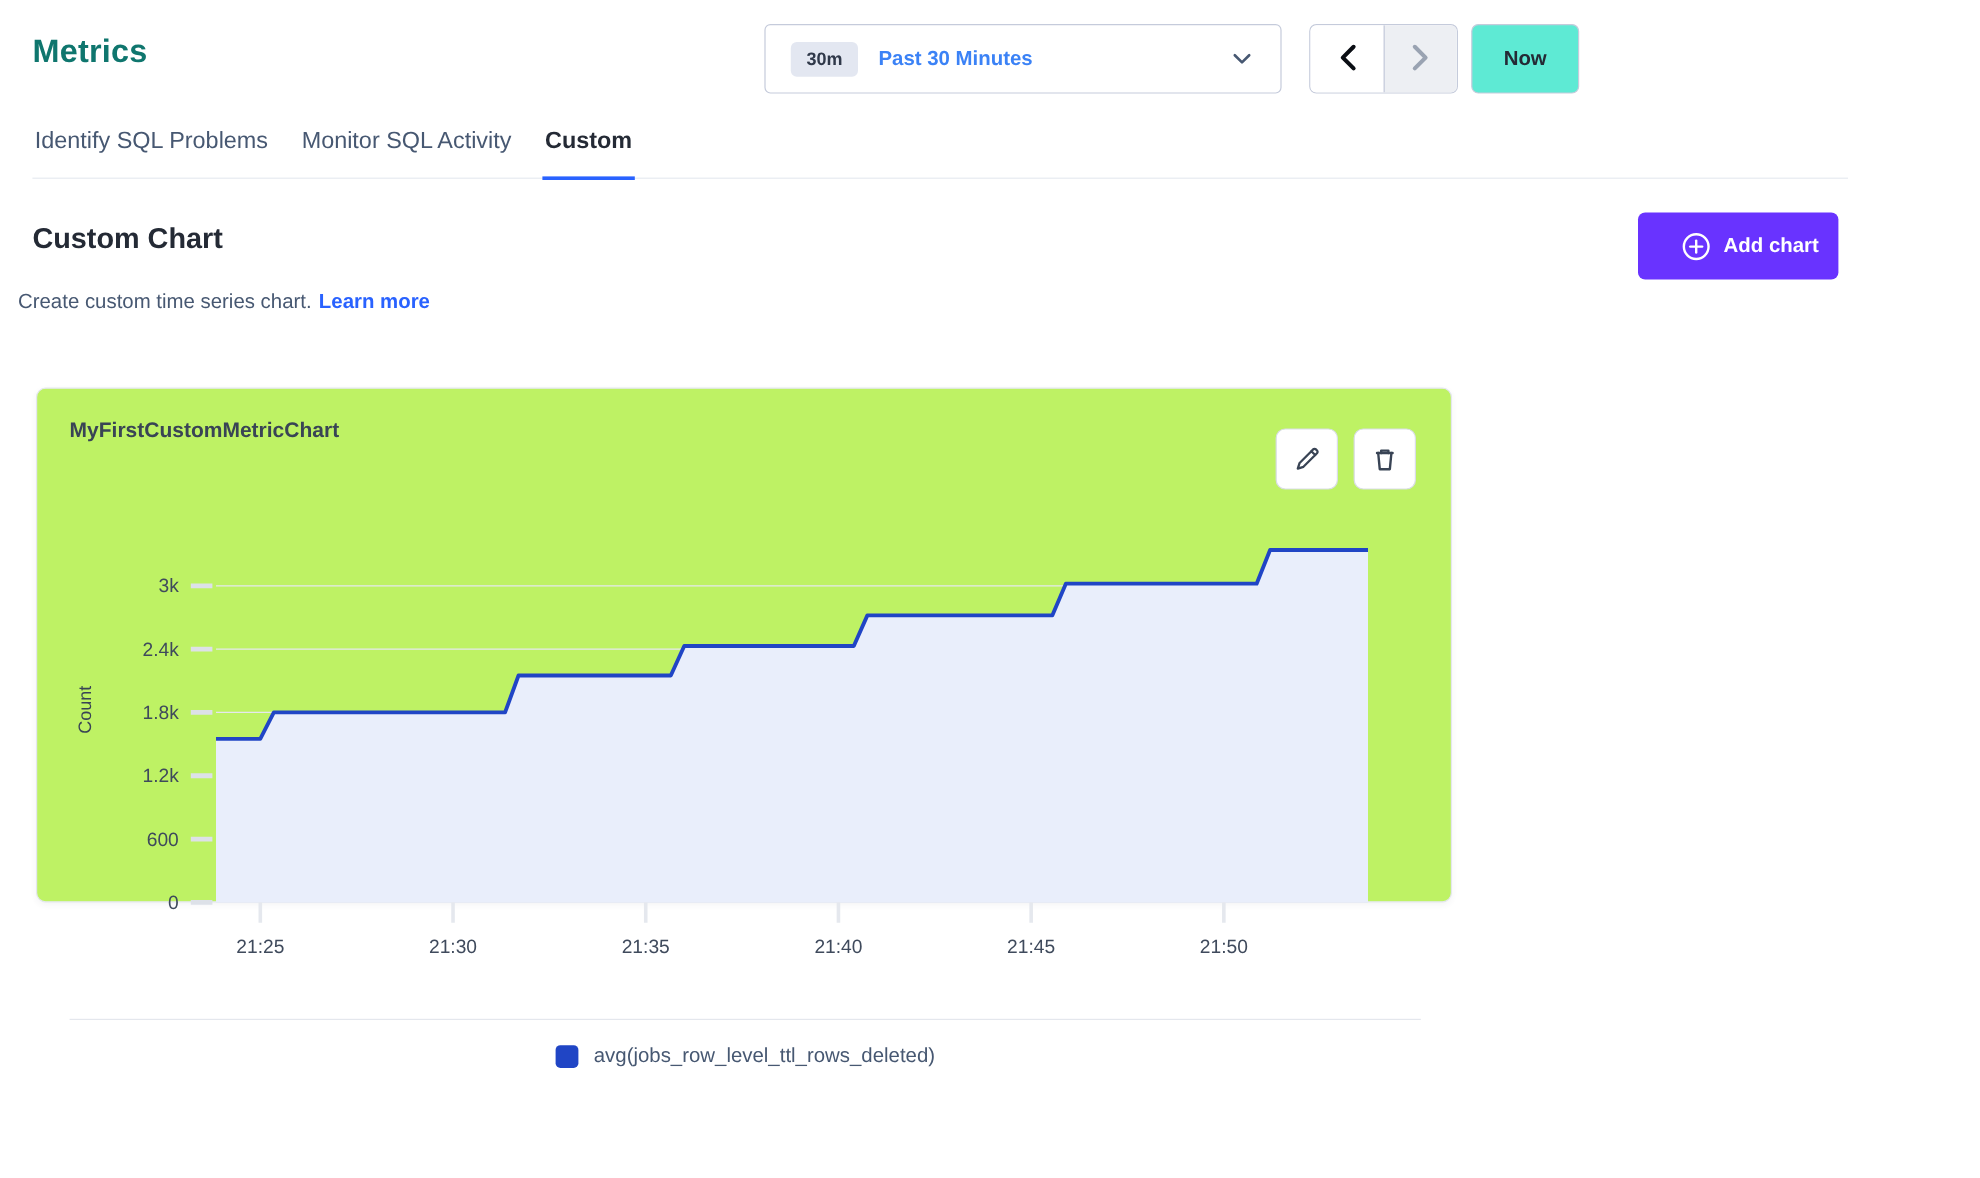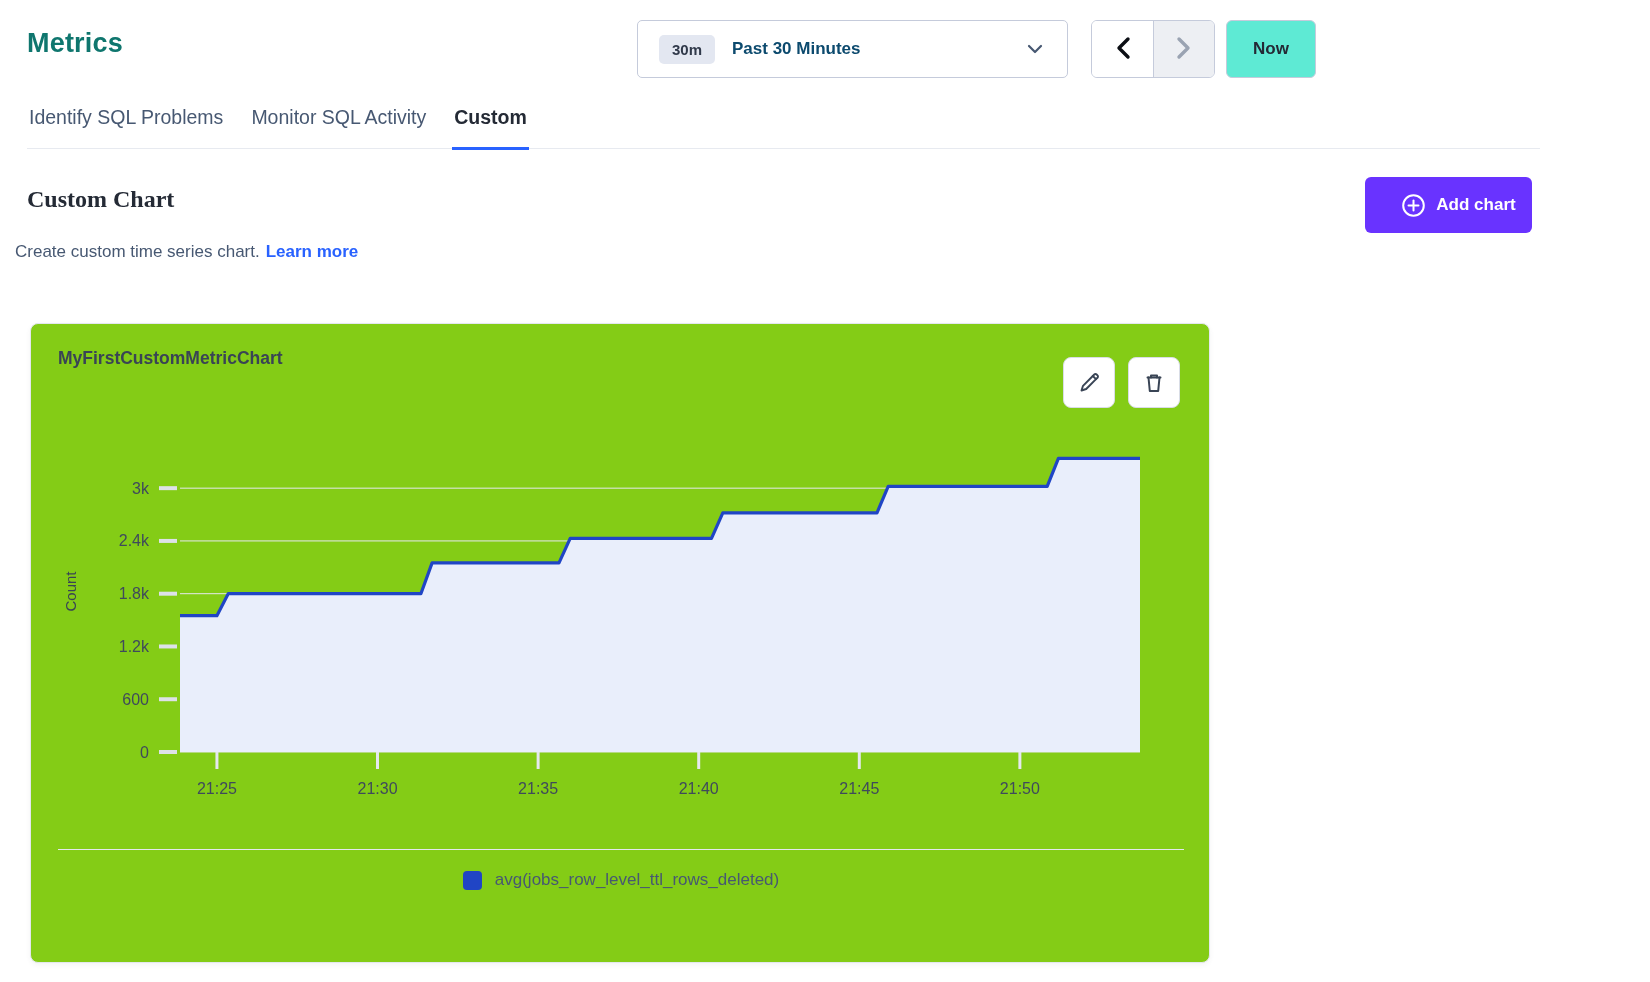--- a/index.html
+++ b/index.html
@@ -7,48 +7,48 @@
     font-family:"Liberation Sans", sans-serif; }
   .abs { position:absolute; }
 
   
   .page-title { left:27px; top:28px; font-size:27px; font-weight:700; color:#0f766e; letter-spacing:.2px; }
 
   .time-select { left:637px; top:20px; width:431px; height:58px; border:1px solid #c5cbdb;
     border-radius:5px; display:flex; align-items:center; cursor:pointer; background:#fff; }
   .time-badge { margin-left:21px; padding:6px 13px; background:#e3e7f1; border-radius:5px;
     font-size:15px; font-weight:700; color:#30394a; }
-  .time-label { margin-left:17px; font-size:17px; font-weight:600; color:#0c4a6e; }
+  .time-label { margin-left:17px; font-size:17px; font-weight:600; color:#3b82f6; }
   .time-chevron { margin-left:auto; margin-right:24px; display:flex; }
 
   .pager { left:1091px; top:20px; display:flex; border:1px solid #c5cbdb; border-radius:6px; overflow:hidden; }
   .pager button { width:61px; height:56px; border:none; background:#fff; display:flex;
     align-items:center; justify-content:center; cursor:pointer; }
   .pager button + button { border-left:1px solid #c5cbdb; background:#edeff3; cursor:default; }
 
   .now-btn { left:1226px; top:20px; width:90px; height:58px; background:#5eead4; border:1px solid #c5cbdb;
     border-radius:6px; font-size:17px; font-weight:600; color:#242a35; cursor:pointer;
     font-family:"Liberation Sans", sans-serif; }
 
   
   .tabs { left:27px; top:100px; width:1513px; display:flex; gap:24px; border-bottom:1px solid #e7eaf0; }
   .tab { font-size:19.5px; color:#475872; padding:6px 2px 18px 2px; cursor:pointer; border-bottom:3px solid transparent; margin-bottom:-2px; }
   .tab.active { color:#242a35; font-weight:600; border-bottom-color:#2962ff; }
 
   
-  .section-title { left:27px; top:186px; font-size:24px; font-weight:700; color:#242a35;font-family:Liberation Serif, serif; }
+  .section-title { left:27px; top:186px; font-size:24px; font-weight:700; color:#242a35; }
   .section-sub { left:15px; top:242px; font-size:17px; color:#475872; }
   .learn-more { color:#2962ff; font-weight:600; text-decoration:none; cursor:pointer; margin-left:6px; }
 
   .add-chart { left:1365px; top:177px; width:167px; height:56px; background:#6933ff; border:none;
     border-radius:6px; color:#fff; font-size:17px; font-weight:600; display:flex; align-items:center;
     justify-content:center; gap:10px; cursor:pointer; font-family:"Liberation Sans", sans-serif;padding-left:20px; }
 
   
-  .card { left:30px; top:323px; width:1180px; height:640px; background:#84cc16; border:1px solid #e4e7ee;
+  .card { left:30px; top:323px; width:1180px; height:429px; background:#bef264; border:1px solid #e4e7ee;
     border-radius:8px; box-shadow:0 2px 5px rgba(60,70,90,.06); }
   .card-title { position:absolute; left:27px; top:24px; font-size:17.5px; font-weight:700; color:#394455; }
   .icon-btn { position:absolute; top:33px; width:52px; height:51px; background:#fff; border:1px solid #d9dde6;
     border-radius:8px; display:flex; align-items:center; justify-content:center; cursor:pointer; }
   .icon-btn.edit { left:1032px; } .icon-btn.del { left:1097px; }
 
   .chart-wrap { position:absolute; left:0; top:80px; width:1180px; height:400px; }
   .chart-wrap svg { display:block; }
 
   .card-divider { position:absolute; left:27px; top:525px; width:1126px; height:1px; background:#e4e7ed; }

